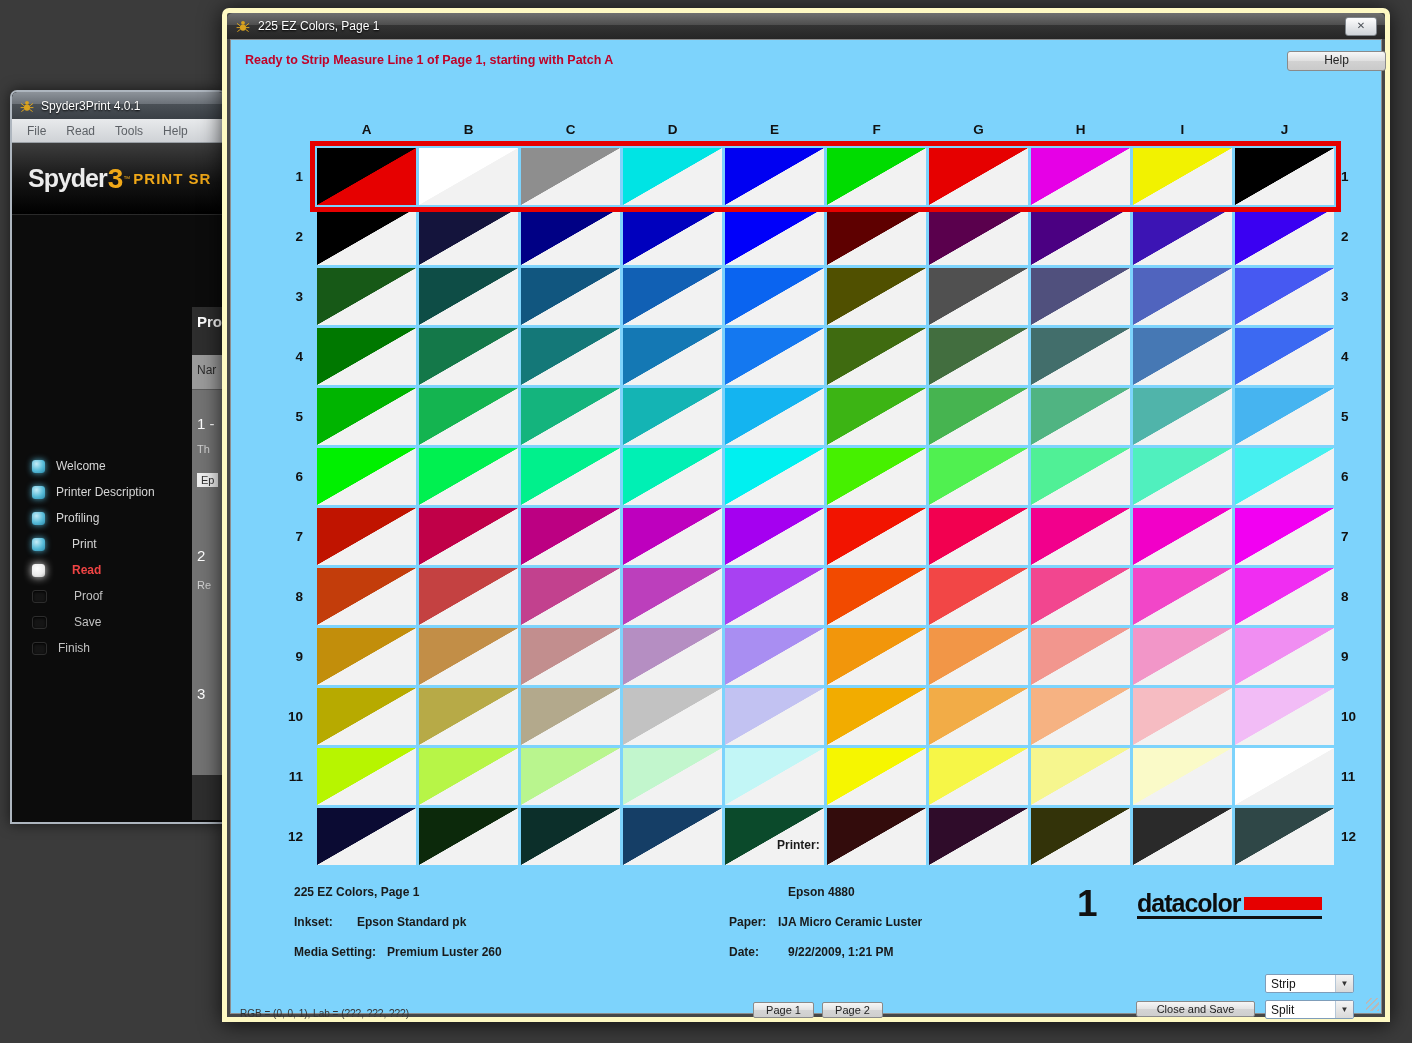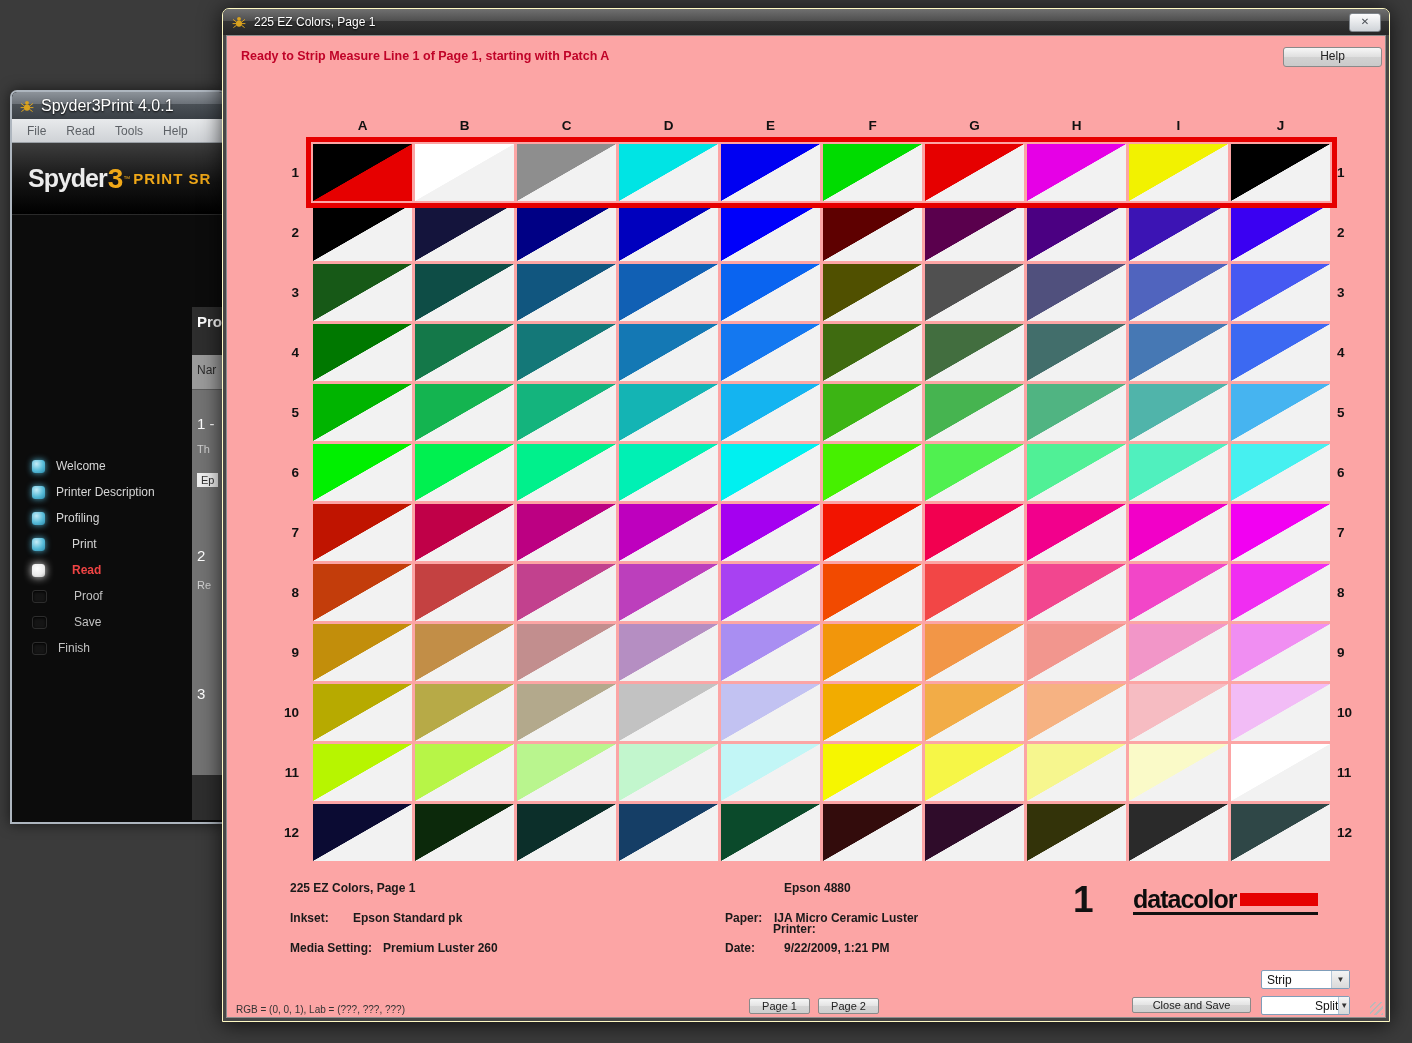--- a/index.html
+++ b/index.html
@@ -14,21 +14,21 @@
     position:absolute;left:10px;top:90px;width:212px;height:730px;
     border:2px solid #aeb6bf;border-radius:7px 7px 0 0;
     box-shadow:0 0 14px rgba(0,0,0,.6);
     background:#0c0c0c;z-index:1;overflow:hidden;
   }
   .wl-titlebar{
     height:27px;display:flex;align-items:center;gap:7px;padding:0 8px;
     background:linear-gradient(#8d939a,#6b7178 45%,#4a5056 46%,#3a4046);
     border-radius:5px 5px 0 0;
   }
-  .wl-title{color:#fff;font-size:16px;text-shadow:0 1px 2px #000;}
+  .wl-title{color:#fff;font-size:12px;text-shadow:0 1px 2px #000;}
   .wl-menubar{
     height:23px;display:flex;align-items:center;gap:2px;padding:0 6px;
     background:linear-gradient(#e8eaec,#cfd2d6);
     border-bottom:1px solid #9aa0a6;
   }
   .wl-menuitem{font-size:12px;color:#5d6166;padding:2px 9px;cursor:default;}
   .wl-logo{
     height:71px;display:flex;align-items:center;padding-left:16px;
     background:linear-gradient(#3d3d3d,#141414 55%,#000);
     border-bottom:1px solid #2a2a2a;white-space:nowrap;
@@ -48,38 +48,38 @@
   .sb-icon.done{background:radial-gradient(circle at 35% 30%,#c4ecf8,#57bbd8 55%,#2a87a8);box-shadow:0 0 6px rgba(90,200,235,.85);}
   .sb-icon.active{background:radial-gradient(circle at 40% 35%,#ffffff,#eaeaea 60%,#b8b8b8);box-shadow:0 0 8px rgba(255,255,255,.95);}
   .sb-icon.pending{background:#151515;border:1px solid #2d2d2d;box-shadow:inset 0 1px 3px #000;width:11px;height:11px;}
   .panel-strip{position:absolute;right:0;top:92px;width:32px;height:513px;background:#2e2e2e;overflow:hidden;}
   .ps-frag{position:absolute;left:5px;white-space:nowrap;text-align:right;}
   .ps-graybody{position:absolute;left:0;top:48px;width:32px;height:420px;background:#737373;}
   .ps-header{position:absolute;left:0;top:48px;width:32px;height:34px;background:#9b9b9b;border-bottom:1px solid #5c5c5c;}
   
   .dialog{
     position:absolute;left:222px;top:8px;width:1168px;height:1014px;
-    background:#474747;border:1px solid #fef9c3;border-radius:7px 7px 0 0;
+    background:#474747;border:5px solid #fef9c3;border-radius:7px 7px 0 0;
     box-shadow:0 2px 22px rgba(0,0,0,.75);z-index:2;
     box-sizing:border-box;
   }
   .dlg-titlebar{
     height:26px;display:flex;align-items:center;gap:8px;padding:0 9px;
     background:linear-gradient(#707070,#4f4f4f 45%,#343434 46%,#262626);
     border-radius:6px 6px 0 0;position:relative;
   }
   .dlg-title{color:#fff;font-size:12px;text-shadow:0 1px 2px #000;}
   .dlg-close{
     position:absolute;right:8px;top:4px;width:30px;height:17px;
     background:linear-gradient(#fdfdfd,#cfd3d8);border:1px solid #7f858b;border-radius:3px;
     color:#4a4f55;font-size:10px;font-weight:bold;line-height:16px;text-align:center;cursor:pointer;
   }
   .dlg-body{
     position:absolute;left:3px;right:3px;top:26px;bottom:3px;
-    background:#fca5a5;border:1px solid #8c8c8c;box-sizing:border-box;
+    background:#7dd3fc;border:1px solid #8c8c8c;box-sizing:border-box;
   }
   .status-text{position:absolute;left:14px;top:13px;color:#c00328;font-size:12.5px;font-weight:bold;}
   .help-btn{
     position:absolute;left:1056px;top:11px;width:97px;height:18px;
     background:linear-gradient(#f7f7f7,#dfdfdf 50%,#d2d2d2 50%,#cacaca);
     border:1px solid #8a8a8a;border-radius:3px;font-size:12px;color:#222;
     text-align:center;line-height:17px;cursor:pointer;
   }
   
   .col-letters{position:absolute;left:86px;top:82px;width:1017px;display:grid;grid-template-columns:repeat(10,99px);gap:3px;}
@@ -111,21 +111,21 @@
   .btn-closesave{left:905px;top:961px;width:119px;}
   .combo{
     position:absolute;left:1034px;width:89px;height:19px;box-sizing:border-box;
     background:#fff;border:1px solid #7f9db9;border-radius:2px;
     font-size:12px;color:#111;display:flex;align-items:center;cursor:pointer;
   }
   .combo .val{flex:1;padding-left:5px;}
   .combo .arrow-box{width:17px;height:100%;display:flex;align-items:center;justify-content:center;
     background:linear-gradient(#f4f4f4,#d9d9d9);border-left:1px solid #b5c7d8;font-size:8px;color:#333;}
   .combo-strip{top:934px;}
-  .combo-split{top:960px;padding-left:48px;}
+  .combo-split{top:960px;}
   .resize-grip{position:absolute;right:2px;bottom:2px;width:13px;height:13px;
     background:repeating-linear-gradient(135deg,transparent 0 3px,#b9b9b9 3px 4.5px);}
 </style>
 </head>
 <body>
 
 <div class="win-left">
   <div class="wl-titlebar">
     <svg width="14" height="14" viewBox="0 0 14 14">
       <circle cx="7" cy="8.6" r="3.1" fill="#d9a21e"></circle>
@@ -409,21 +409,21 @@
           <div class="patch-cell" style="background: linear-gradient(to right bottom, rgb(42, 42, 42) 49.7%, rgb(242, 242, 242) 50.3%);"></div>
           <div class="patch-cell" style="background: linear-gradient(to right bottom, rgb(47, 71, 71) 49.7%, rgb(242, 242, 242) 50.3%);"></div>
         </div>
       </div>
 
     <span class="info-frag" style="left:63px;top:845px;">225 EZ Colors, Page 1</span>
     <span class="info-frag" style="left:63px;top:875px;">Inkset:</span>
     <span class="info-frag" style="left:126px;top:875px;">Epson Standard pk</span>
     <span class="info-frag" style="left:63px;top:905px;">Media Setting:</span>
     <span class="info-frag" style="left:156px;top:905px;">Premium Luster 260</span>
-    <span class="info-frag" style="left:498px;top:886px;padding-left:48px;">Printer:</span>
+    <span class="info-frag" style="left:498px;top:798px;padding-left:48px;">Printer:</span>
     <span class="info-frag" style="left:557px;top:845px;">Epson 4880</span>
     <span class="info-frag" style="left:498px;top:875px;">Paper:</span>
     <span class="info-frag" style="left:547px;top:875px;">IJA Micro Ceramic Luster</span>
     <span class="info-frag" style="left:498px;top:905px;">Date:</span>
     <span class="info-frag" style="left:557px;top:905px;">9/22/2009, 1:21 PM</span>
 
     <div class="big-num">1</div>
     <div class="dc-logo">
       <span class="dc-text">datacolor</span>
       <span class="dc-bar" id="dc-bar" style="background: rgb(230, 0, 0);"></span>

